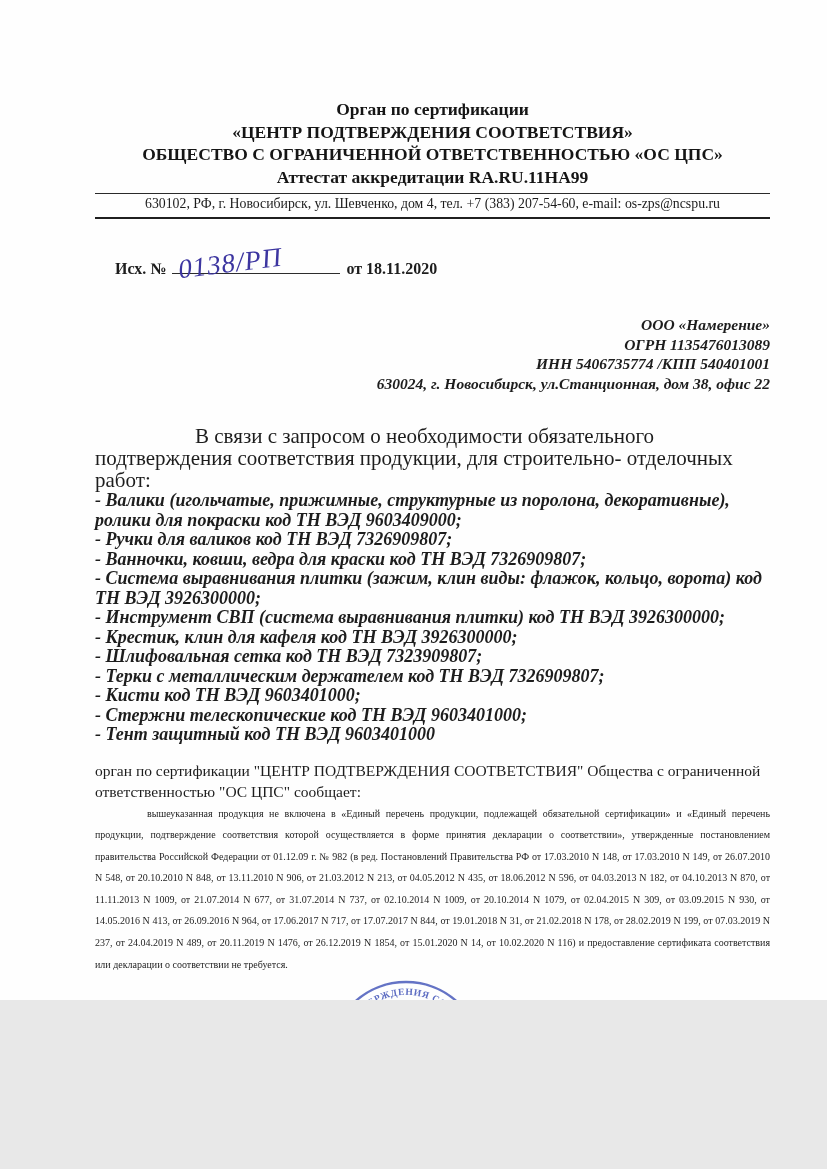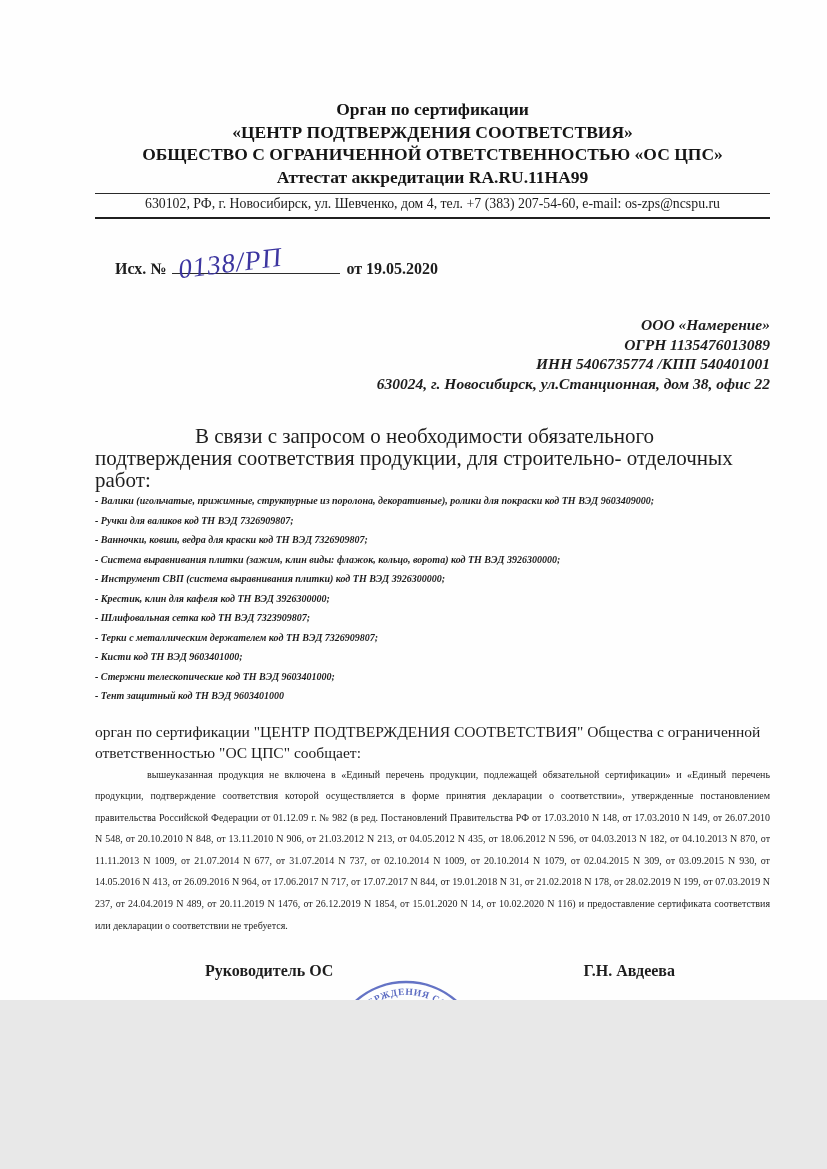--- a/index.html
+++ b/index.html
@@ -66,21 +66,21 @@
     font-style:italic;
     font-size:15.5px;
     line-height:19.5px;
   }
   .intro{
     margin-top:32px;
     font-size:21px;
     line-height:22px;
     text-indent:100px;
   }
-  .goods-list{font-size:10px;line-height:19.5px;font-weight:bold;font-style:italic;}
+  .goods-list{font-size:18px;line-height:19.5px;font-weight:bold;font-style:italic;}
   .goods-list p{margin:0;}
   .statement-1{
     margin-top:15px;
     font-size:15.5px;
     line-height:21px;
   }
   .statement-2{
     margin-top:1px;
     font-size:10px;
     line-height:21.6px;
@@ -114,21 +114,21 @@
   <div class="org-header">
     <p>Орган по сертификации</p>
     <p>«ЦЕНТР ПОДТВЕРЖДЕНИЯ СООТВЕТСТВИЯ»</p>
     <p>ОБЩЕСТВО С ОГРАНИЧЕННОЙ ОТВЕТСТВЕННОСТЬЮ «ОС ЦПС»</p>
     <p>Аттестат аккредитации RA.RU.11HA99</p>
   </div>
 
   <div class="addr-bar">630102, РФ, г. Новосибирск, ул. Шевченко, дом 4, тел. +7 (383) 207-54-60,  e-mail: os-zps@ncspu.ru</div>
 
   <div class="ref-line">
-    <span>Исх. №</span><span class="ref-blank"><span class="handwriting">0138/РП</span></span><span>от 19.05.2020</span>
+    <span>Исх. №</span><span class="ref-blank"><span class="handwriting">0138/РП</span></span><span>от 18.11.2020</span>
   </div>
 
   <div class="recipient">
 
   <p>ООО «Намерение»</p>
       <p>ОГРН 1135476013089</p>
       <p>ИНН 5406735774 /КПП 540401001</p>
       <p>630024, г. Новосибирск, ул.Станционная, дом 38, офис 22</p>
     </div>
 

